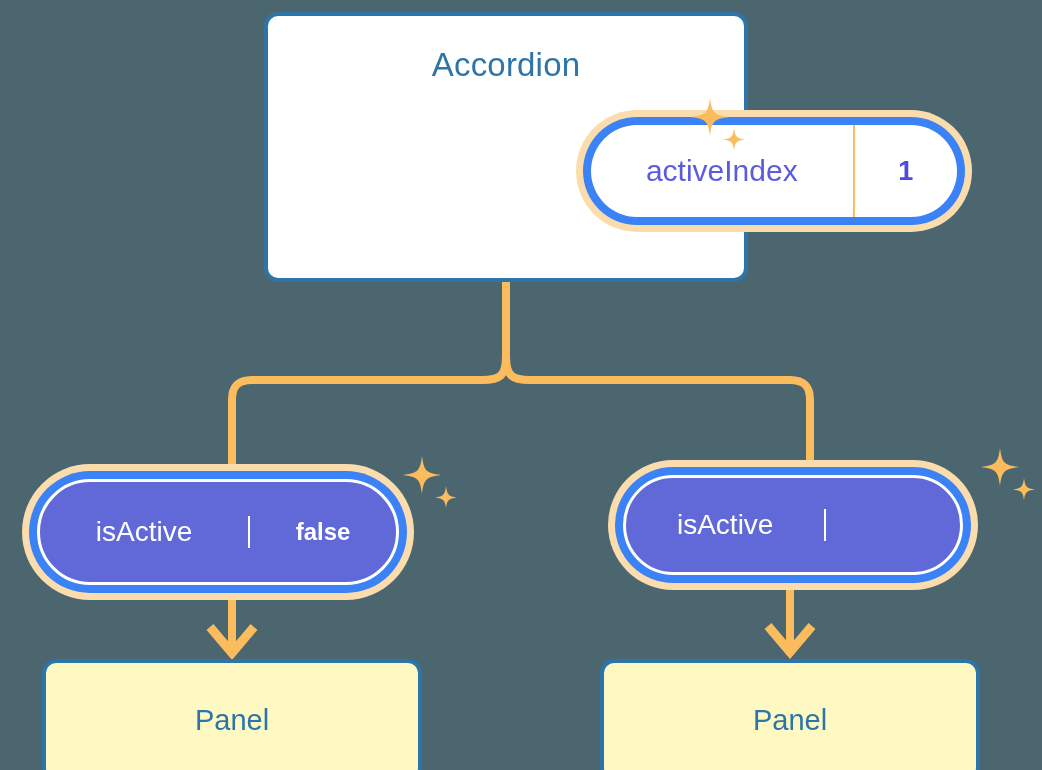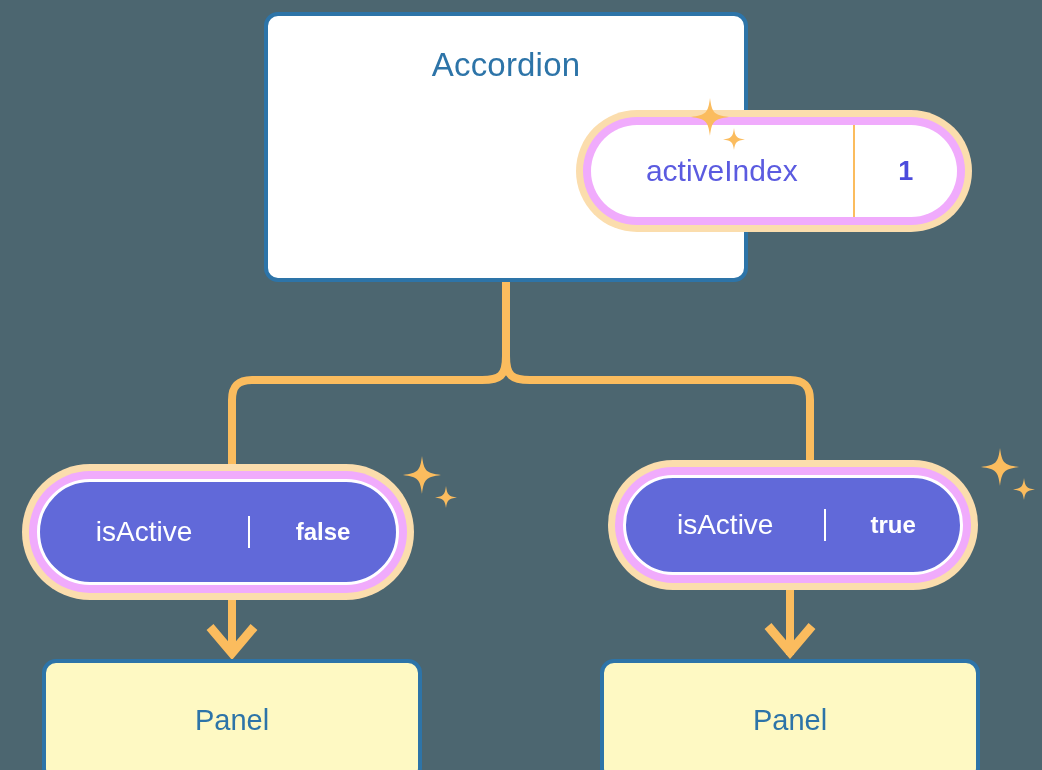--- a/index.html
+++ b/index.html
@@ -82,21 +82,21 @@
     position: absolute;
     border-radius: 999px;
     background: #fbddad;           
     padding: 7px;
     box-sizing: border-box;
   }
   .pill-ring {
     width: 100%;
     height: 100%;
     border-radius: 999px;
-    background: #f0abfc;           
+    background: #3b82f6;           
     padding: 8px;
     box-sizing: border-box;
   }
   .pill {
     width: 100%;
     height: 100%;
     border-radius: 999px;
     display: flex;
     align-items: stretch;
     box-sizing: border-box;
@@ -235,21 +235,20 @@
     <path d="M 22 2 C 24 17, 26 19, 41 21 C 26 23, 24 25, 22 40
              C 20 25, 18 23, 3 21 C 18 19, 20 17, 22 2 Z" fill="#fbbc5e"></path>
     <path d="M 46 32 C 47.2 41, 48.4 42.2, 57 43.4 C 48.4 44.6, 47.2 45.8, 46 54
              C 44.8 45.8, 43.6 44.6, 35 43.4 C 43.6 42.2, 44.8 41, 46 32 Z" fill="#fbbc5e"></path>
   </svg>
 
   <div class="pill-wrap pill-purple" id="pill-isactive-true">
     <div class="pill-ring">
       <div class="pill">
         <div class="pill-key">isActive</div>
-        <div class="pill-val">true</div>
       </div>
     </div>
   </div>
 
   <svg class="sparkle-group" id="sparkle-right" viewBox="0 0 62 62">
     <path d="M 22 2 C 24 17, 26 19, 41 21 C 26 23, 24 25, 22 40
              C 20 25, 18 23, 3 21 C 18 19, 20 17, 22 2 Z" fill="#fbbc5e"></path>
     <path d="M 46 32 C 47.2 41, 48.4 42.2, 57 43.4 C 48.4 44.6, 47.2 45.8, 46 54
              C 44.8 45.8, 43.6 44.6, 35 43.4 C 43.6 42.2, 44.8 41, 46 32 Z" fill="#fbbc5e"></path>
   </svg>

